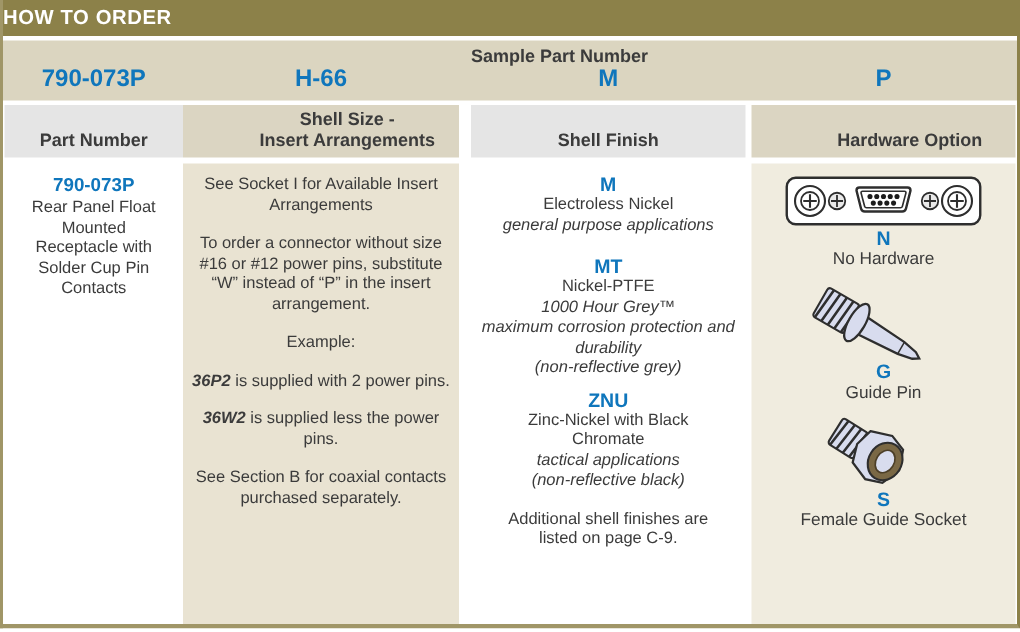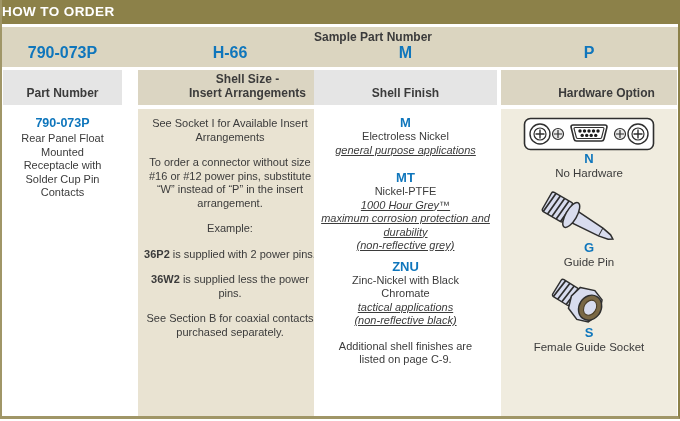--- a/index.html
+++ b/index.html
@@ -11,44 +11,44 @@
     box-sizing:border-box;overflow:hidden;
   }
   
   .title-bar{position:absolute;top:0;left:0;width:676px;height:24px;background:var(--olive,#8C8149);
     color:#ffffff;font-weight:bold;font-size:13.5px;letter-spacing:.4px;text-align:left;line-height:24px;}
   
   .sample-band{position:absolute;top:27px;left:0;width:676px;height:40px;background:var(--band_tan,#DBD5C0);padding-left:33px;}
   .sample-label{text-align:center;font-size:12px;font-weight:bold;color:var(--text,#3B3B3B);padding-top:3px;}
   .sample-val{position:absolute;top:17px;font-size:16px;font-weight:bold;color:var(--blue,#0F76BC);text-align:center;}
   
-  .c1{left:1px;width:119px;} .c2{left:136px;width:184px;} .c3{left:312px;width:183px;} .c4{left:499px;width:176px;}
+  .c1{left:1px;width:119px;} .c2{left:120px;width:184px;} .c3{left:312px;width:183px;} .c4{left:499px;width:176px;}
   
   .head-band{position:absolute;top:70px;left:0;width:676px;height:35px;}
   .head-cell{position:absolute;top:0;bottom:0;display:flex;flex-direction:column;justify-content:flex-end;
     align-items:center;padding-bottom:5px;box-sizing:border-box;font-size:12px;font-weight:bold;
     color:var(--text,#3B3B3B);text-align:center;line-height:13.5px;}
   .head-white{background:#e5e5e5;} .head-tan{background:var(--header_tan,#DBD5C2);padding-left:35px;}
   
   .body-band{position:absolute;top:109px;left:0;bottom:0;width:676px;}
   .body-cell{position:absolute;top:0;bottom:0;box-sizing:border-box;text-align:center;
     font-size:11px;color:var(--text,#3B3B3B);line-height:13.5px;}
   .bg-white{background:#ffffff;} .bg-insert{background:var(--insert_bg,#E9E3D2);} .bg-hw{background:var(--hardware_bg,#F0ECDF);}
   
   .pn-code{padding-top:7px;font-size:12.5px;font-weight:bold;color:var(--blue,#0F76BC);line-height:15px;}
   .pn-desc{width:92px;margin:1px auto 0;line-height:13.5px;}
   
   .insert-inner{padding:8px 6px 0;}
   .insert-inner p{margin:0 0 12px;}
-  .bi{font-weight:bold;}
+  .bi{font-weight:bold;font-style:italic;}
   
   .finish-inner{padding-top:6px;}
   .opt-code{font-size:13px;font-weight:bold;color:var(--blue,#0F76BC);line-height:15px;}
   .opt-name{line-height:13.5px;margin:0 auto;max-width:140px;}
-  .opt-note{font-style:italic;line-height:13.5px;text-decoration:underline;}
+  .opt-note{font-style:italic;line-height:13.5px;}
   .gap-m{margin-bottom:13px;} .gap-mt{margin-bottom:6px;}
   .finish-foot{margin:12px auto 0;max-width:160px;line-height:13.5px;}
   
   .hw-inner{padding-top:6px;}
   .hw-name{font-size:11.5px;line-height:14px;}
   .hw-fig{line-height:0;}
   .fig-dsub{margin-top:2px;} .fig-pin{margin-top:6px;} .fig-sock{margin-top:4px;}
 </style>
 </head>
 <body>

